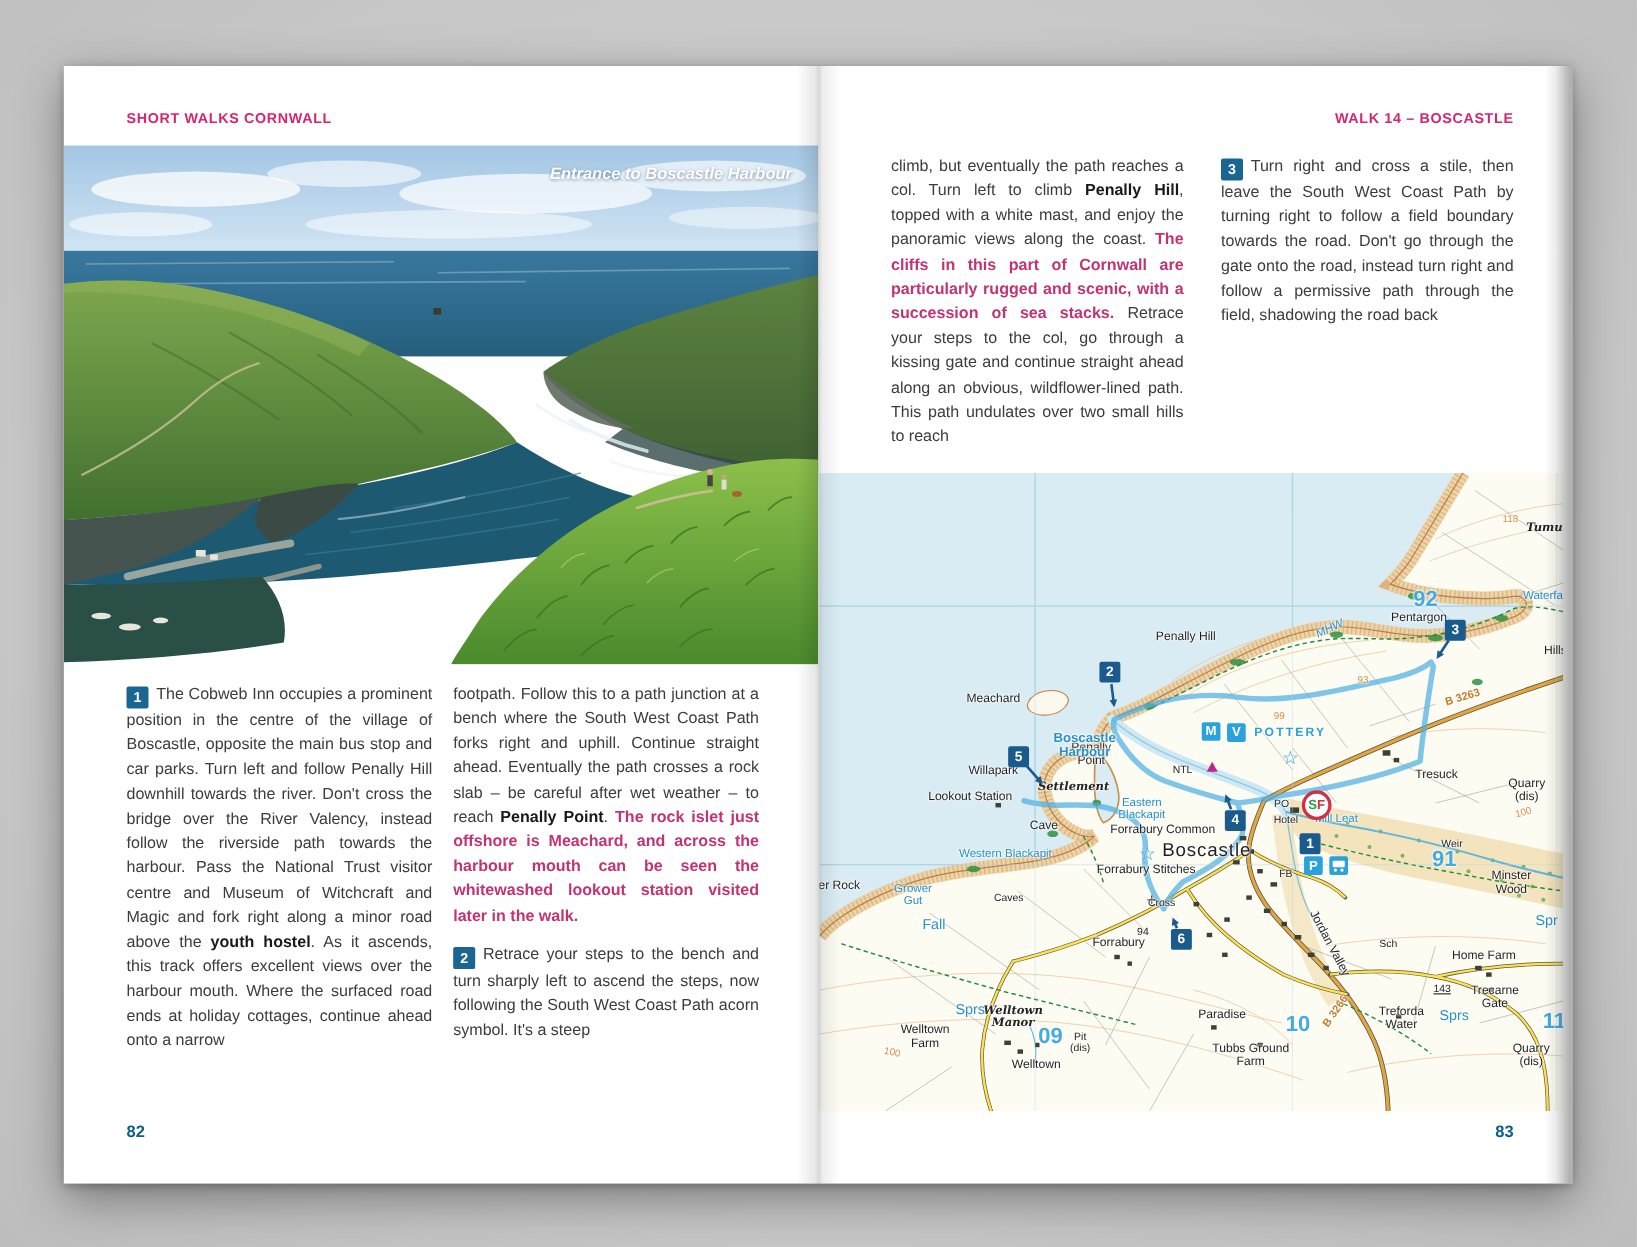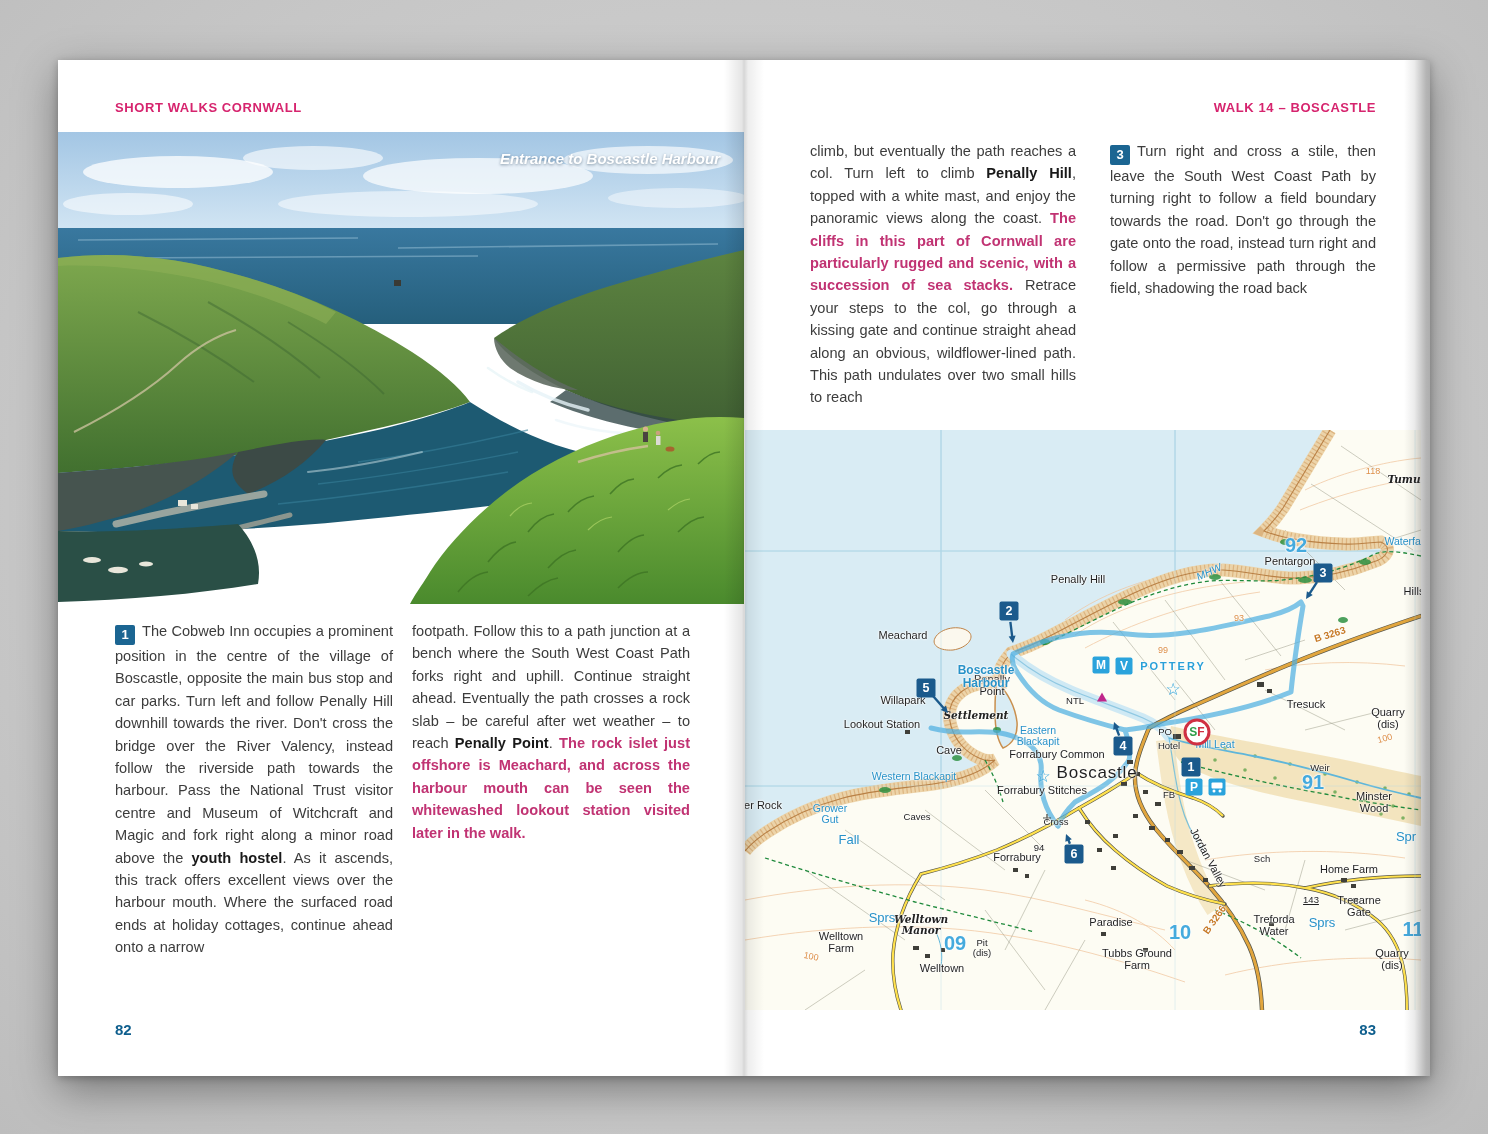--- a/index.html
+++ b/index.html
@@ -176,20 +176,21 @@
       </svg>
       <div class="photo-caption">Entrance to Boscastle Harbour</div>
     </div>
 
     <div class="cols cols-left">
       <div class="col">
           <div class="para"><span class="step-badge">1</span><span class="seg-plain">The Cobweb Inn occupies a prominent position in the centre of the village of Boscastle, opposite the main bus stop and car parks. Turn left and follow Penally Hill downhill towards the river. Don't cross the bridge over the River Valency, instead follow the riverside path towards the harbour. Pass the National Trust visitor centre and Museum of Witchcraft and Magic and fork right along a minor road above the </span><span class="seg-bold">youth hostel</span><span class="seg-plain">. As it ascends, this track offers excellent views over the harbour mouth. Where the surfaced road ends at holiday cottages, continue ahead onto a narrow</span></div>
         </div>
       <div class="col">
           <div class="para"><span class="seg-plain">footpath. Follow this to a path junction at a bench where the South West Coast Path forks right and uphill. Continue straight ahead. Eventually the path crosses a rock slab – be careful after wet weather – to reach </span><span class="seg-bold">Penally Point</span><span class="seg-plain">. </span><span class="seg-pink">The rock islet just offshore is Meachard, and across the harbour mouth can be seen the whitewashed lookout station visited later in the walk.</span></div>
+          <div class="para"><span class="step-badge">2</span><span class="seg-plain">Retrace your steps to the bench and turn sharply left to ascend the steps, now following the South West Coast Path acorn symbol. It's a steep</span></div>
         </div>
     </div>
 
     <div class="pagenum left">82</div>
 
     <div class="runhead right">WALK 14 – BOSCASTLE</div>
 
     <div class="cols cols-right">
       <div class="col">
           <div class="para"><span class="seg-plain">climb, but eventually the path reaches a col. Turn left to climb </span><span class="seg-bold">Penally Hill</span><span class="seg-plain">, topped with a white mast, and enjoy the panoramic views along the coast. </span><span class="seg-pink">The cliffs in this part of Cornwall are particularly rugged and scenic, with a succession of sea stacks.</span><span class="seg-plain"> Retrace your steps to the col, go through a kissing gate and continue straight ahead along an obvious, wildflower-lined path. This path undulates over two small hills to reach</span></div>

